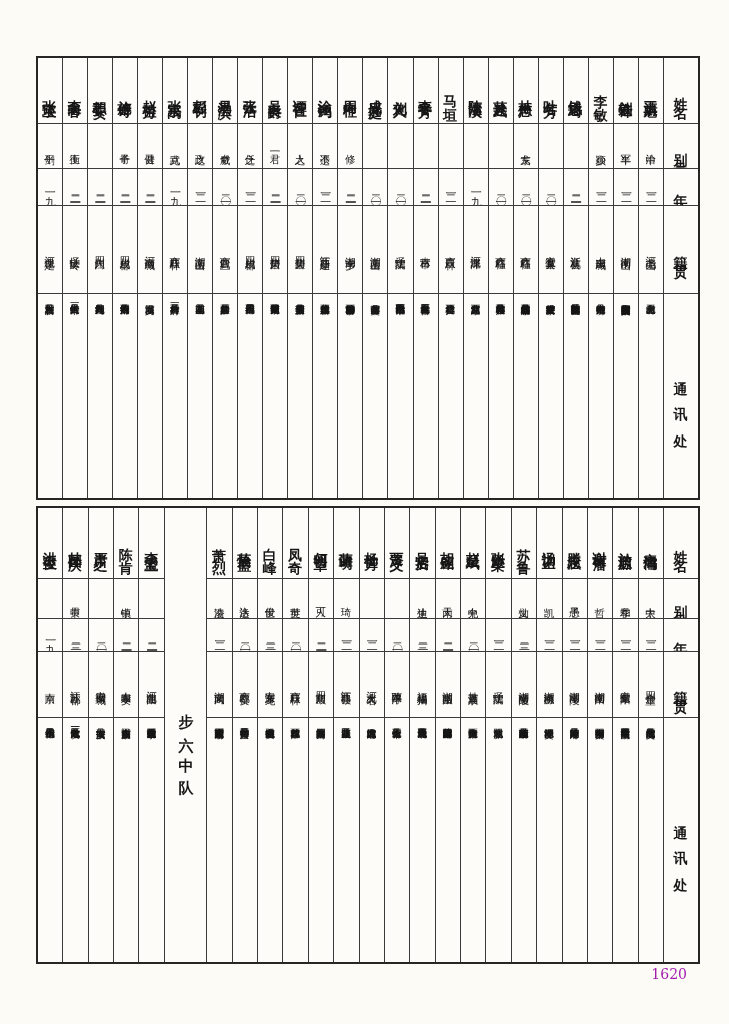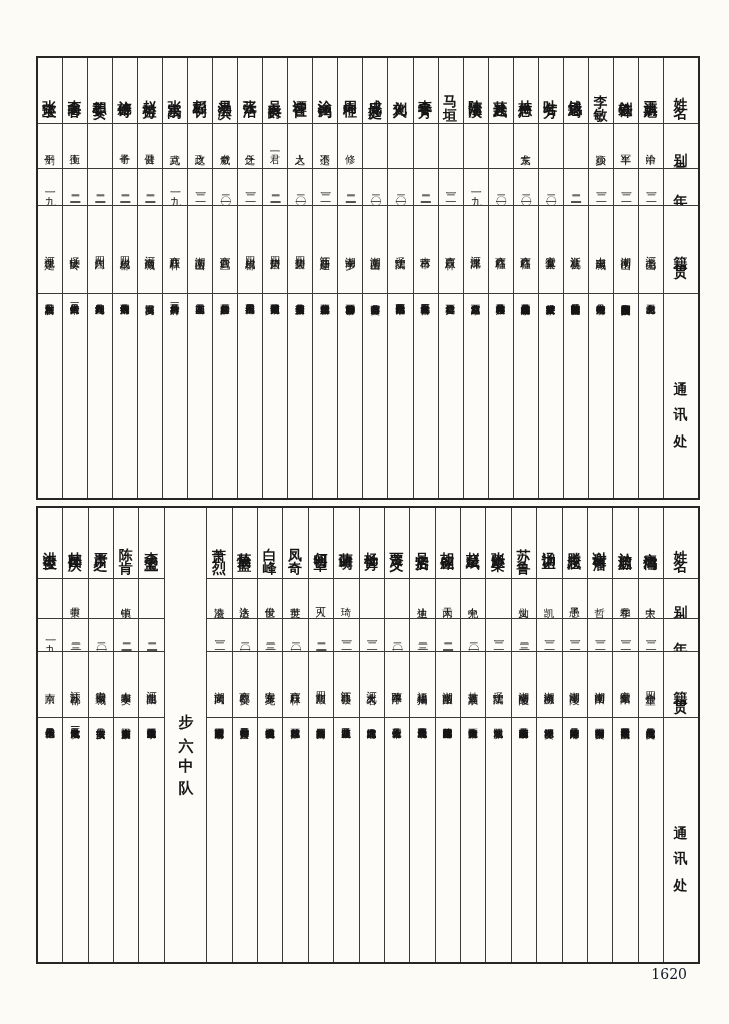--- a/index.html
+++ b/index.html
@@ -42,21 +42,21 @@
   .c-alias{font-size:10.5px;}
   .c-age{font-size:11px;letter-spacing:1px;}
   .c-origin{font-size:10.5px;letter-spacing:1px;}
   .c-addr{font-size:9.5px;}
   .hdrcol .cell{font-size:14px;font-weight:bold;}
   .hdrcol .h2 span{letter-spacing:9px;margin-bottom:-9px;}
   .hdrcol .h3 span{letter-spacing:27px;margin-bottom:-27px;}
   .sectioncell{flex:1;align-items:center;border-bottom:none;font-size:15px;font-weight:bold;}
   .sectioncell>span{letter-spacing:22px;margin-bottom:-22px;max-height:96%;}
   .pagenum{position:absolute;top:966px;right:42px;font-family:"DejaVu Serif",serif;
-           font-size:14px;color:#0f172a;}
+           font-size:14px;color:#a21caf;}
 </style>
 </head>
 <body>
 
 <div class="page">
   <div class="rtable t0" id="table-0">
       <div class="col hdrcol">
         <div class="cell mid c-name h2">
           <span>姓名</span>
         </div>

